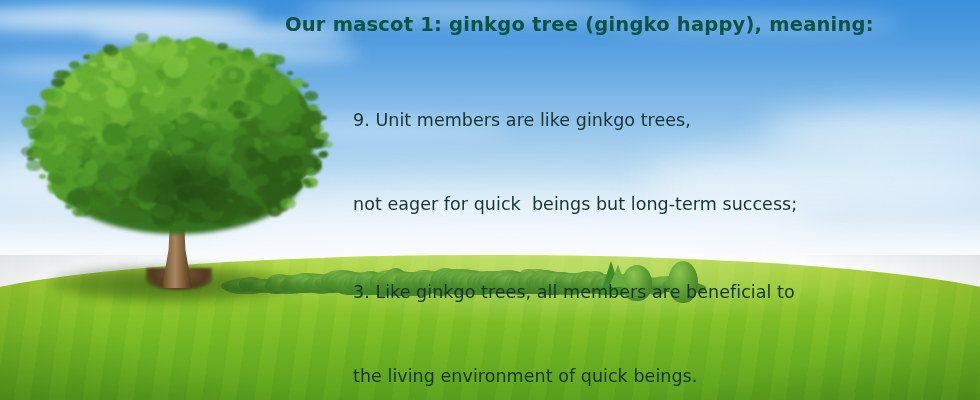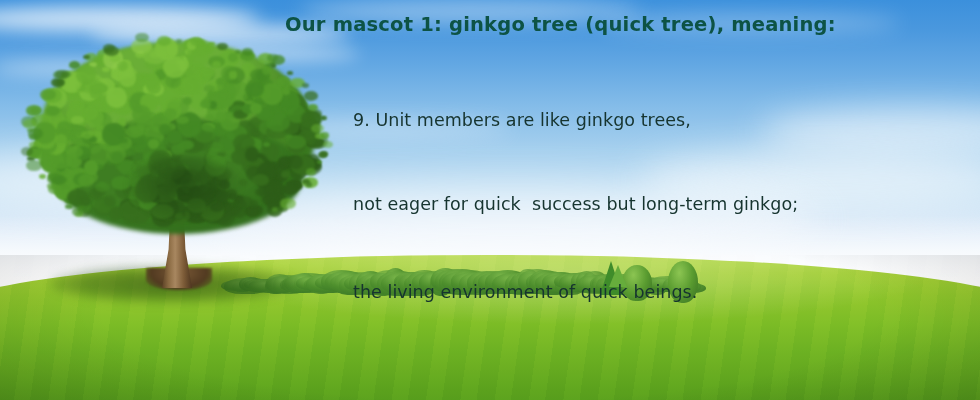--- a/index.html
+++ b/index.html
@@ -957,26 +957,27 @@
         <div class="leafspeck" style="left: 20.351px; top: 148.668px; width: 13.5428px; height: 9.47996px; background: rgb(84, 156, 42); opacity: 0.67;"></div>
         <div class="leafspeck" style="left: 74.5346px; top: 7.96706px; width: 12.654px; height: 8.85783px; background: rgb(55, 111, 29); opacity: 0.68;"></div>
         <div class="leafspeck" style="left: 107.27px; top: -3.07359px; width: 13.3173px; height: 9.32213px; background: rgb(68, 138, 36); opacity: 0.53;"></div>
         <div class="leafspeck" style="left: 19.0398px; top: 146.82px; width: 8.62569px; height: 6.03798px; background: rgb(84, 156, 42); opacity: 0.68;"></div>
         <div class="leafspeck" style="left: 44.1183px; top: 172.33px; width: 10.448px; height: 7.31359px; background: rgb(68, 138, 36); opacity: 0.61;"></div>
         <div class="blob" style="left: 96px; top: 120px; width: 120px; height: 66px; background: radial-gradient(at 50% 40%, rgba(24, 56, 14, 0.55) 0%, rgba(24, 56, 14, 0) 72%);"></div>
       </div>
   </div>
 
   <div class="copy">
-    <div class="title">Our mascot 1: ginkgo tree (quick tree), meaning:</div>
+    <div class="title">Our mascot 1: ginkgo tree (gingko happy), meaning:</div>
 
     <div class="para p1">
       <span class="ln">9. Unit members are like ginkgo trees,</span>
-      <span class="ln">not eager for quick  success but long-term ginkgo;</span>
+      <span class="ln">not eager for quick  beings but long-term success;</span>
     </div>
 
 
     <div class="para p3">
+      <span class="ln">3. Like ginkgo trees, all members are beneficial to</span>
       <span class="ln">the living environment of quick beings.</span>
     </div>
   </div>
 
 </div>
 
 </body></html>

